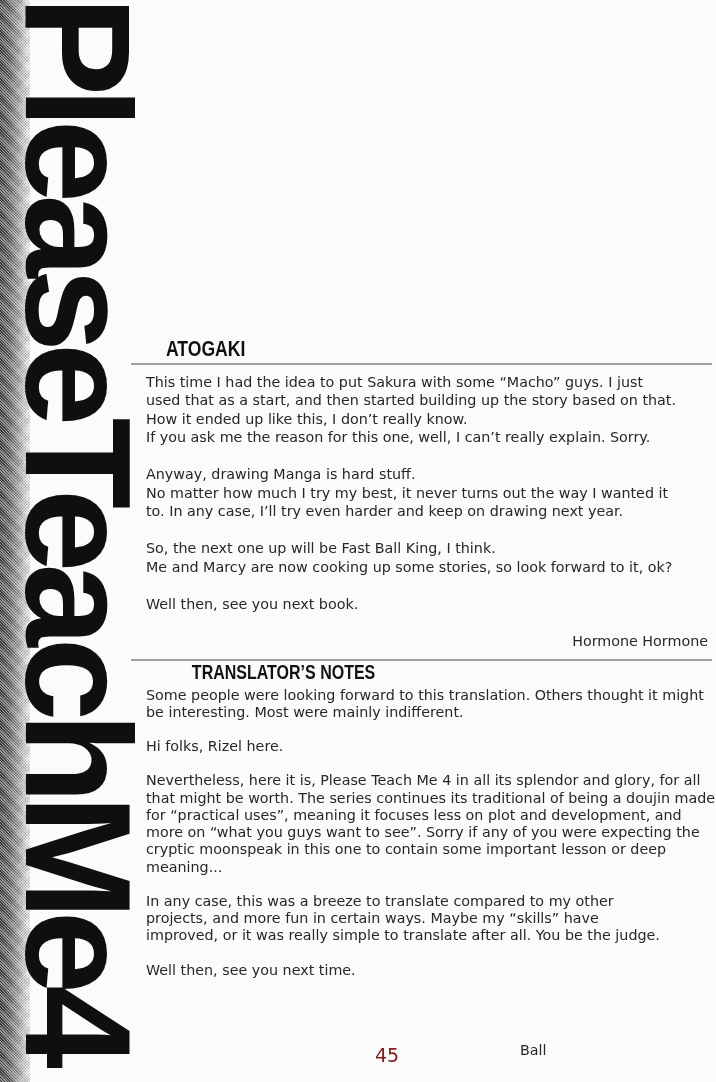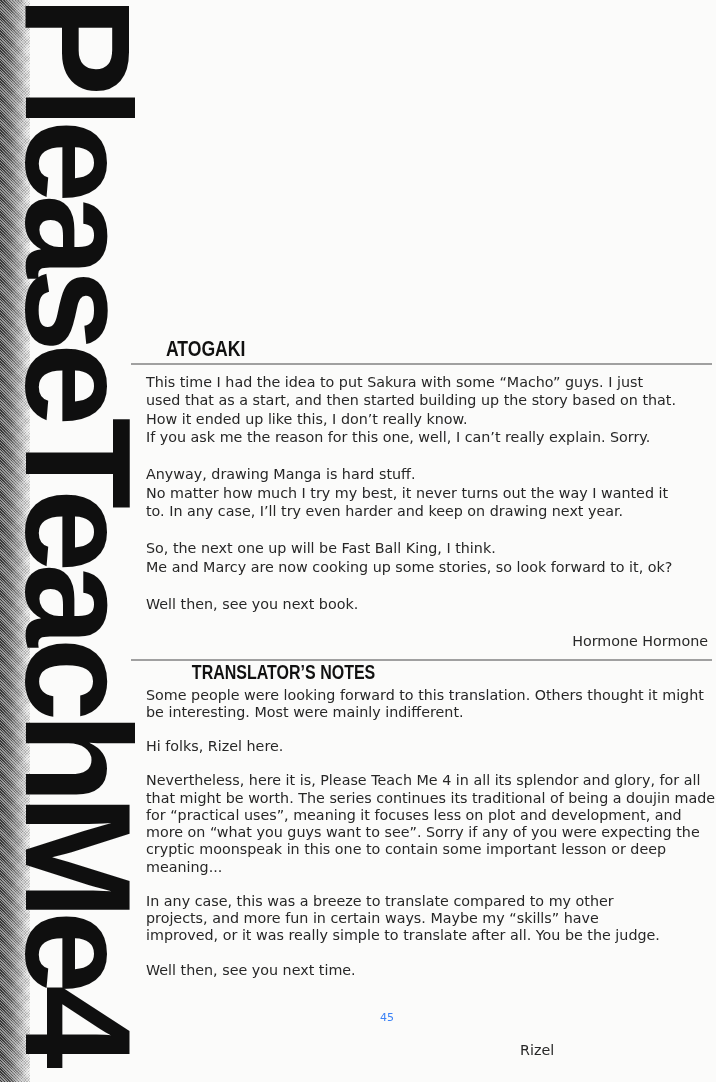--- a/index.html
+++ b/index.html
@@ -52,22 +52,22 @@
     height:2px;background:var(--rule);border:0;
     margin:9px -4px 1px -15px;
   }
   .sig-right{text-align:right;margin:0 0 0 0;line-height:18.5px;}
   .hdr-t-row{margin-bottom:3px;}
   .sign-block{
     position:absolute;left:520px;top:1007px;
     font-size:14.3px;line-height:17.5px;white-space:pre;
   }
   .page-num{
-    position:absolute;left:372px;top:1011px;width:30px;
-    font-size:11px;text-align:center;color:#3b82f6;
+    position:absolute;left:372px;top:1044px;width:30px;
+    font-size:19px;text-align:center;color:#7f1d1d;
   }
 </style>
 </head>
 <body>
 
 <div class="strip"></div>
 
 <div class="banner">PleaseTeachMe4</div>
 
 <div class="content">
@@ -105,17 +105,17 @@
 cryptic moonspeak in this one to contain some important lesson or deep
 meaning...</p>
   <p class="t-para">In any case, this was a breeze to translate compared to my other
 projects, and more fun in certain ways. Maybe my “skills” have
 improved, or it was really simple to translate after all. You be the judge.</p>
   <p class="t-para">Well then, see you next time.</p>
 
 </div>
 
 <div class="sign-block">
-  <div>Rizel</div>
+  <div>Ball</div>
   
 </div>
 
 <div class="page-num">45</div>
 
 </body></html>

